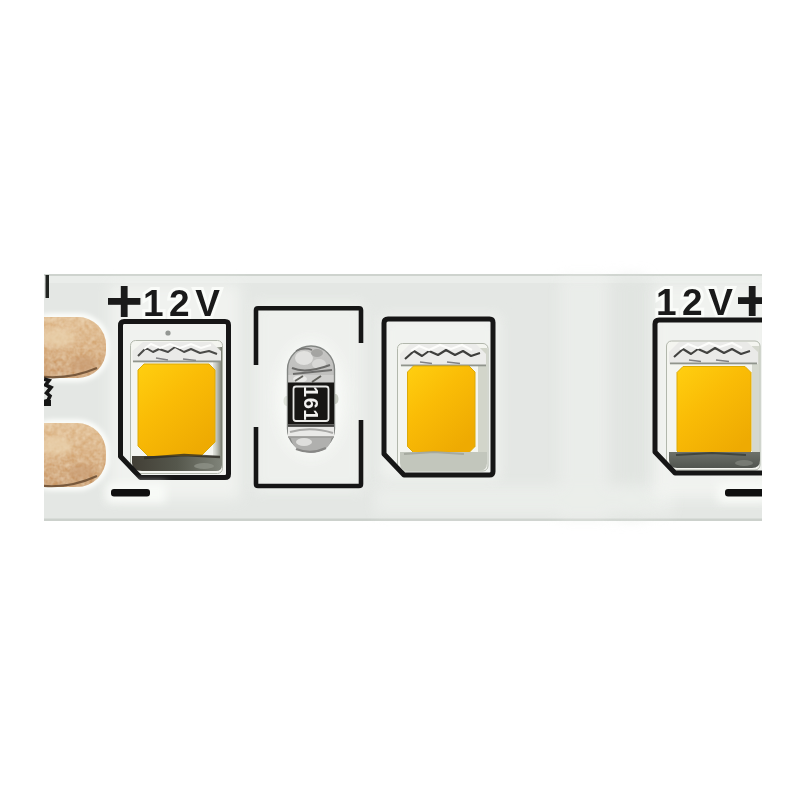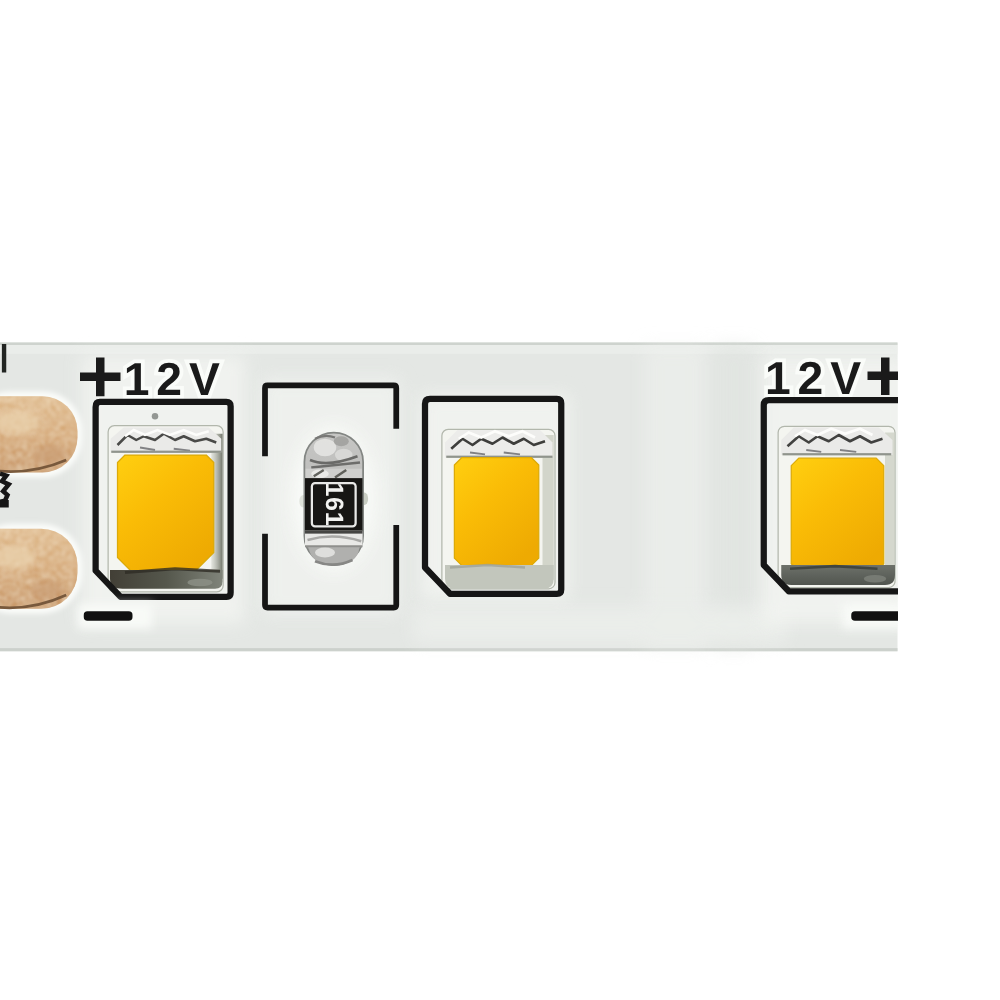--- a/index.html
+++ b/index.html
@@ -1,17 +1,17 @@
 <!DOCTYPE html>
 <html><head>
 <meta charset="utf-8">
 <style>
   html,body{margin:0;padding:0;background:#ffffff;}
   .wrap{position:relative;width:718px;height:800px;background:#ffffff;overflow:hidden;
-        font-family:"Liberation Sans", sans-serif;}
+        font-family:"Liberation Sans", sans-serif;margin-left:44px;}
   svg{position:absolute;left:0;top:0;}
   text{font-family:"Liberation Sans", sans-serif;}
 </style>
 </head>
 <body>
 <div class="wrap">
 <svg width="800" height="800" viewBox="0 0 800 800">
 <defs>
   <linearGradient id="phos" x1="0" y1="0" x2="0.7" y2="1">
     <stop offset="0" stop-color="#ffcf10"></stop>

